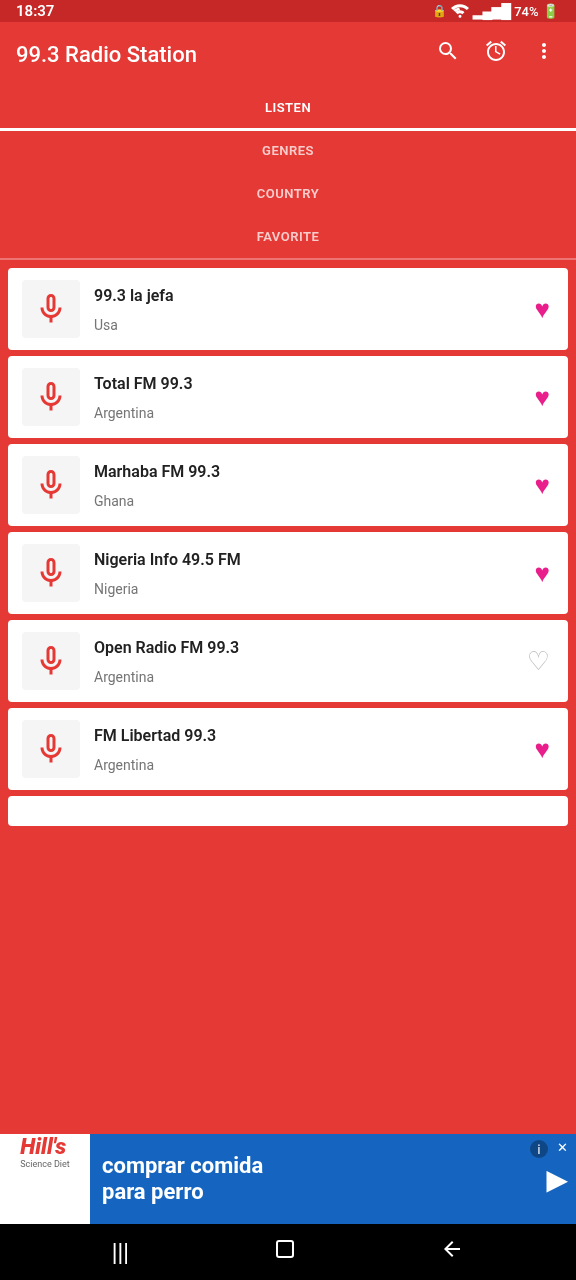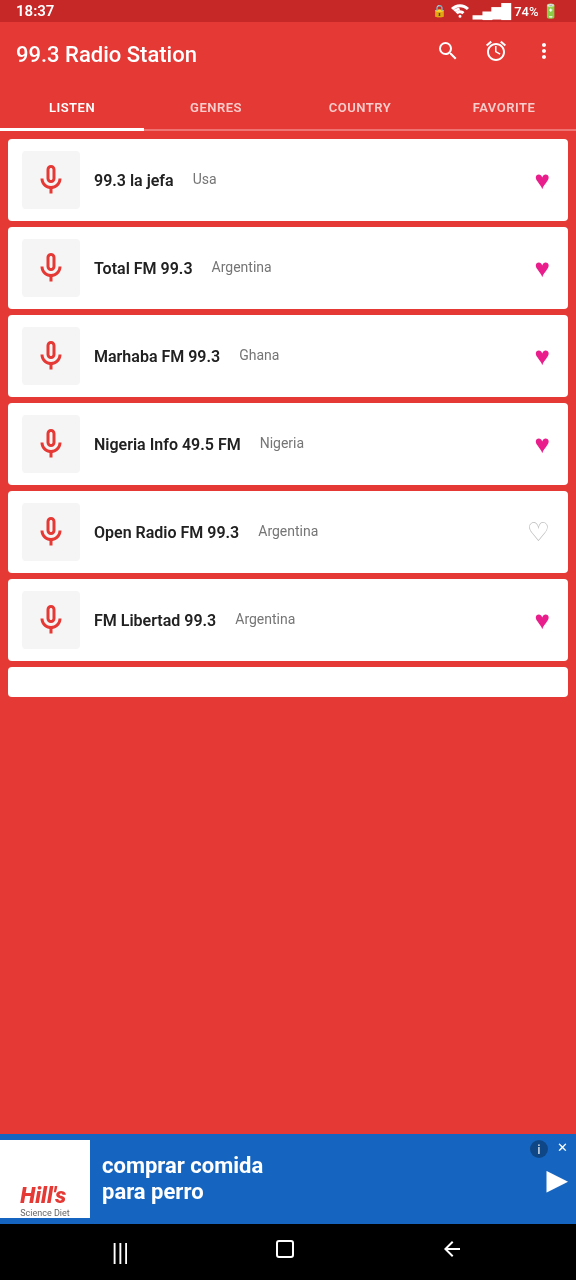--- a/index.html
+++ b/index.html
@@ -62,20 +62,21 @@
       background: none;
       border: none;
       padding: 4px;
     }
 
     
     .tabs {
       background: #e53935;
       display: flex;
       border-bottom: 2px solid rgba(255,255,255,0.3);
+      flex-direction: column;
     }
     .tab {
       flex: 1;
       text-align: center;
       padding: 14px 4px;
       color: rgba(255,255,255,0.75);
       font-size: 13px;
       font-weight: 600;
       letter-spacing: 0.5px;
       cursor: pointer;
@@ -124,21 +125,22 @@
       justify-content: center;
       flex-shrink: 0;
     }
     .radio-icon-wrap svg {
       width: 36px;
       height: 36px;
     }
     .radio-info {
       flex: 1;
       display: flex;
-      gap: 19px;
+      flex-direction: column;
+      gap: 12px;
     }
     .radio-name {
       font-size: 16px;
       font-weight: 600;
       color: #212121;
     }
     .radio-country {
       font-size: 14px;
       color: #757575;
     }
@@ -180,24 +182,24 @@
     }
     .ad-close-icon {
       position: absolute;
       top: 6px;
       right: 8px;
       color: white;
       font-size: 13px;
     }
     .ad-logo {
       width: 90px;
-      height: 78px;
+      height: 90px;
       background: white;
       display: flex;
-      align-items: flex-end;
+      align-items: flex-start;
       justify-content: center;
       flex-shrink: 0;
     }
     .hills-logo {
       font-size: 22px;
       font-weight: 900;
       color: #e53935;
       font-style: italic;
     }
     .hills-sub {

